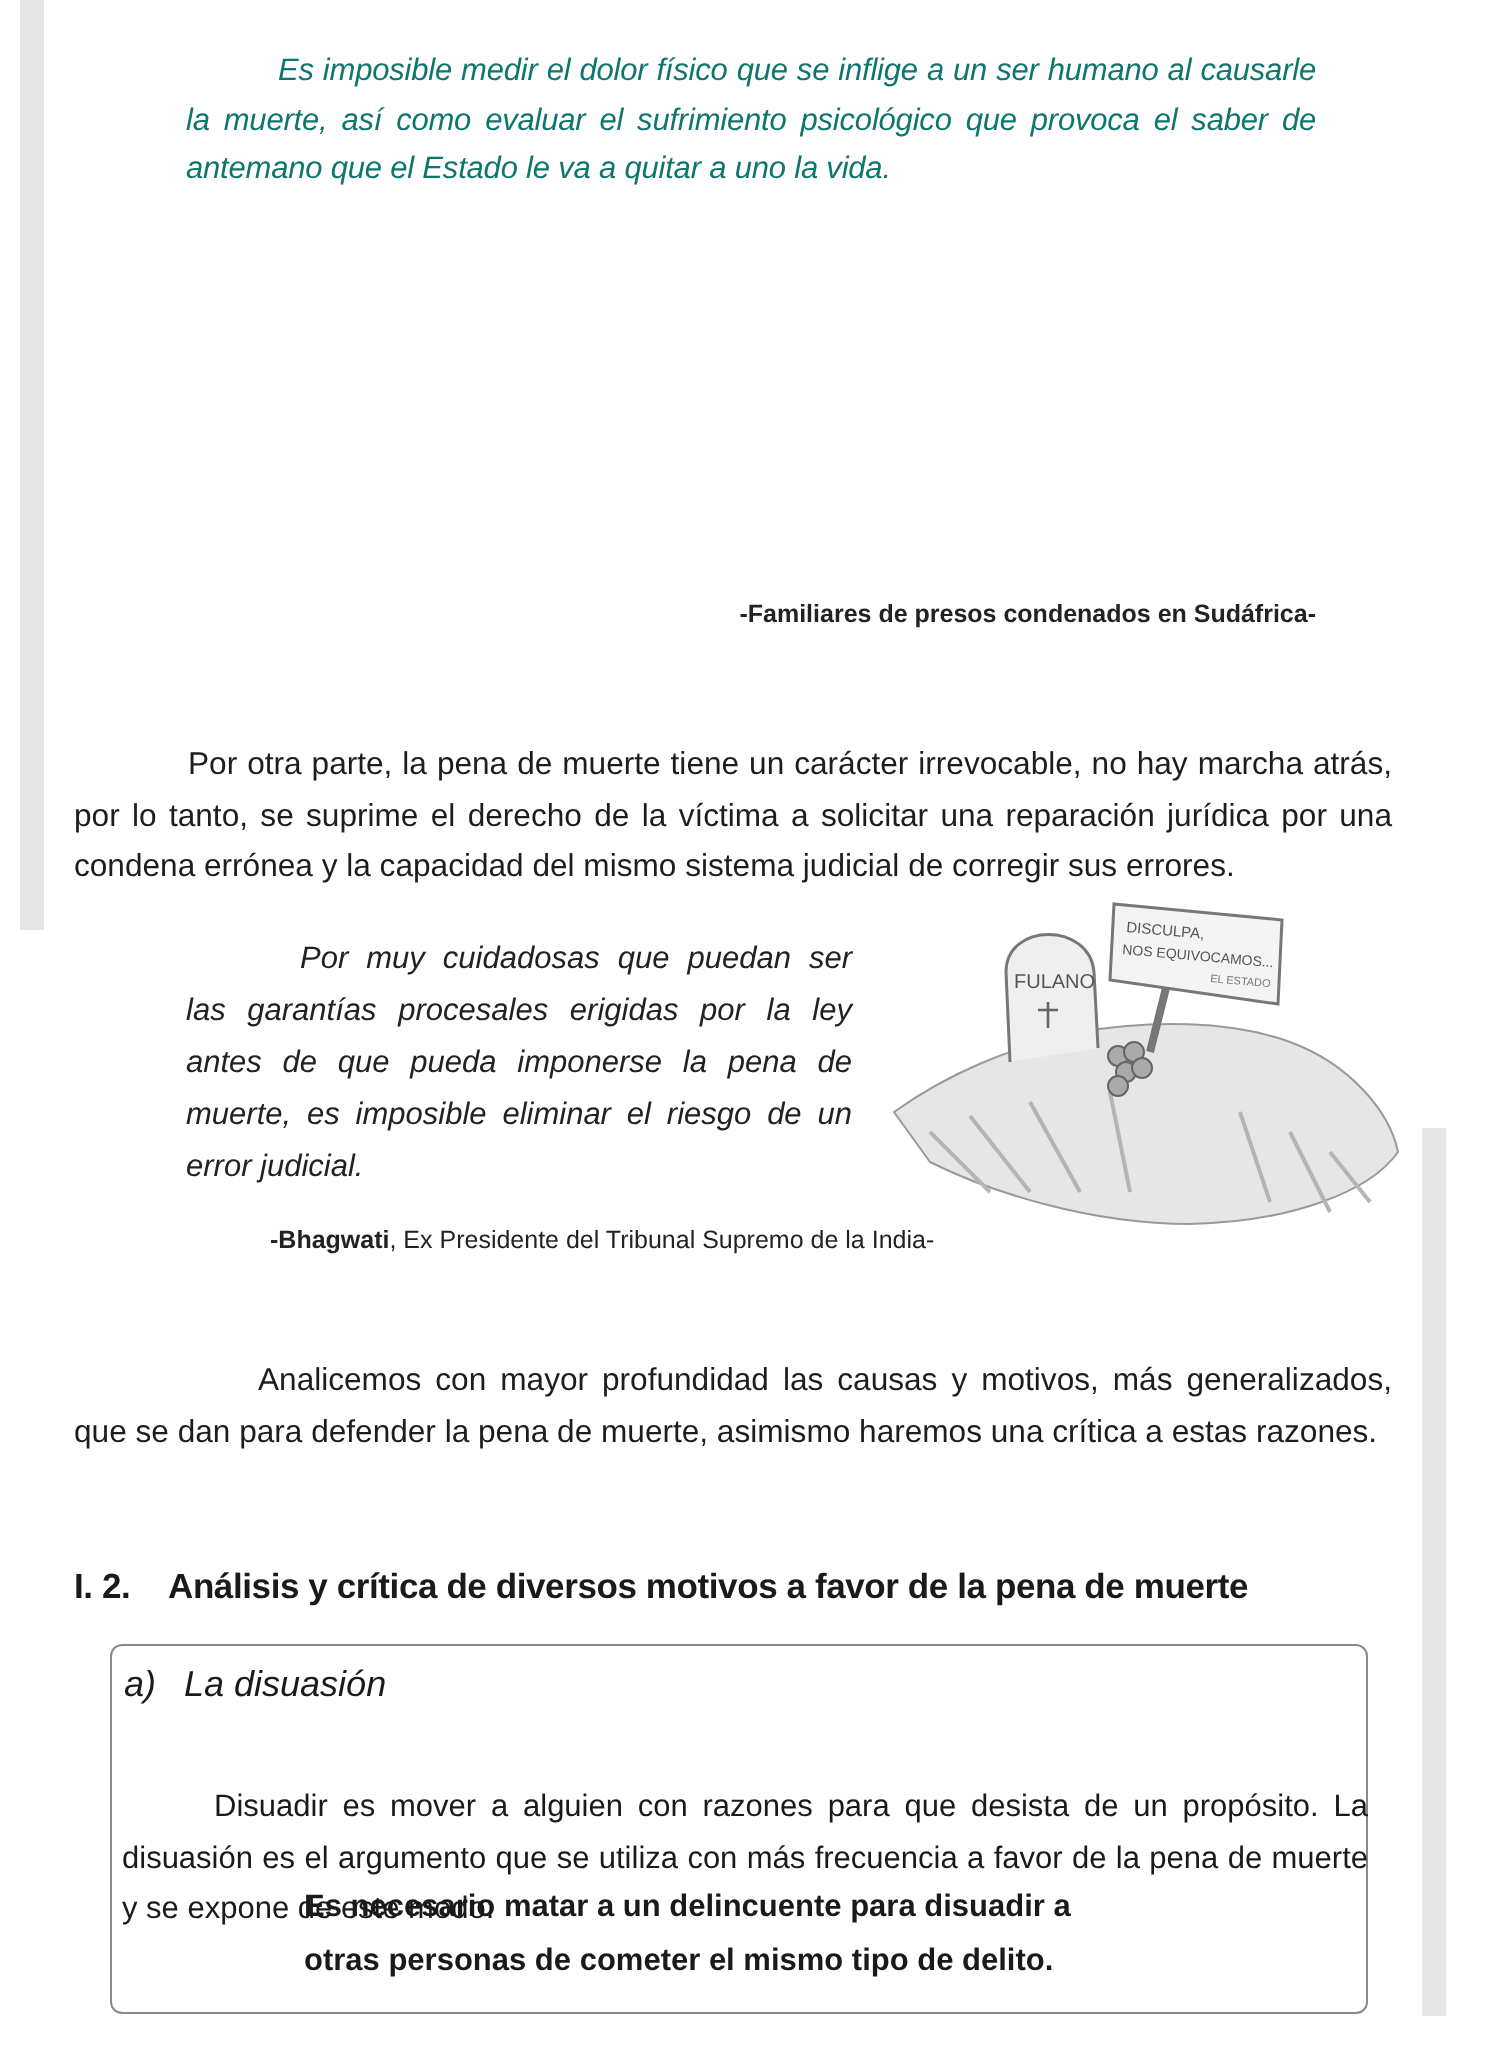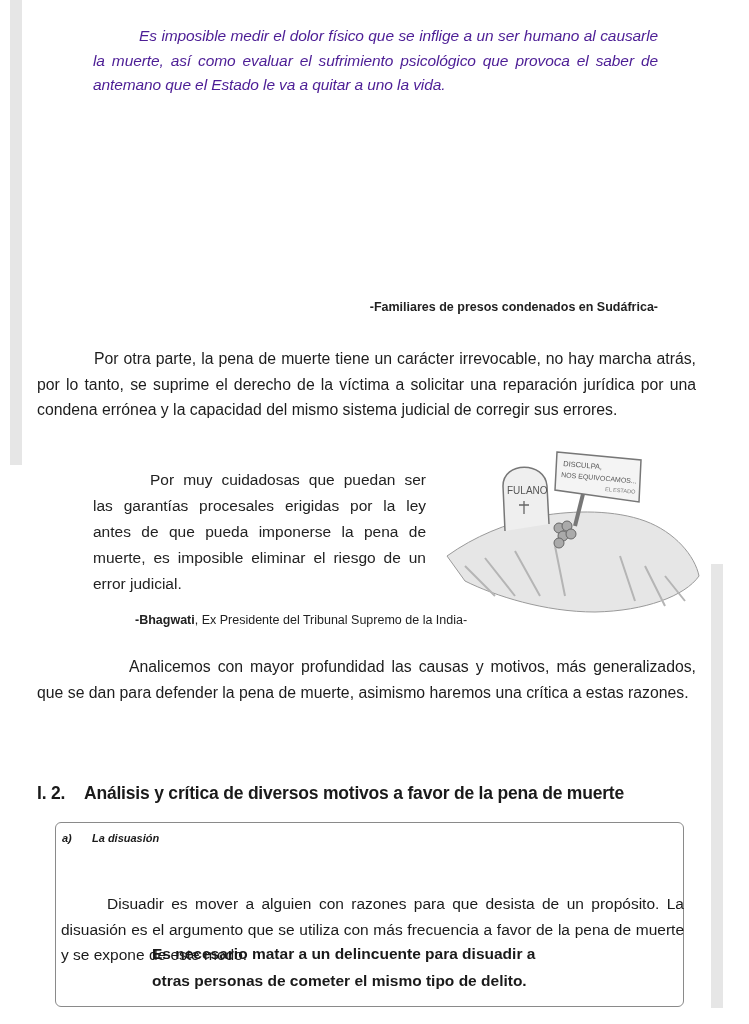--- a/index.html
+++ b/index.html
@@ -8,37 +8,37 @@
     background: #ffffff; color: #1a1a1a;
     font-family: "Liberation Sans", sans-serif;
   }
   .bar { position: absolute; background: #e6e6e6; }
   .bar-left { left: 10px; top: 0; width: 12px; height: 465px; }
   .bar-right { left: 711px; top: 564px; width: 12px; height: 444px; }
 
   .quote {
     position: absolute; left: 93px; width: 565px;
     font-style: italic; font-size: 15.5px; line-height: 24.5px;
-    color: #4c1d95; text-align: justify; letter-spacing: -0.1px;
+    color: #0f766e; text-align: justify; letter-spacing: -0.1px;
   }
   .quote p { margin: 0 0 7px 0; text-indent: 46px; }
   .q1 { top: 24px; }
   .attrib1 {
     position: absolute; top: 300px; right: 91px;
     font-size: 12.5px; font-weight: bold; color: #222; text-align: center;
   }
   .body-p {
     position: absolute; left: 37px; width: 659px;
-    font-size: 15.8px; line-height: 25.5px; text-align: justify; color: #1d1d1d;
+    font-size: 15.8px; line-height: 25.5px; text-align: justify; color: #1d1d1d; margin-top: 24px;
   }
   .p-otra { top: 346px; }
   .p-otra span.first { display: inline-block; width: 57px; }
   .quote2 {
     position: absolute; left: 93px; top: 467px; width: 333px;
-    font-size: 15.5px; line-height: 26px;
+    font-style: italic; font-size: 15.5px; line-height: 26px;
     text-align: justify; color: #222;
   }
   .quote2 .indent { display: inline-block; width: 57px; }
   .illustration { position: absolute; left: 445px; top: 446px; width: 256px; height: 168px; }
   .attrib2 {
     position: absolute; left: 93px; top: 613px;
     font-size: 12.5px; color: #222;
   }
   .attrib2 b { font-weight: bold; margin-left: 42px; }
   .p-anal { top: 654px; }
@@ -47,21 +47,21 @@
     position: absolute; left: 37px; top: 783px;
     font-size: 17.5px; font-weight: bold; color: #1a1a1a; letter-spacing: -0.2px;
   }
   .section-heading .num { display: inline-block; width: 47px; }
   .box {
     position: absolute; left: 55px; top: 822px; width: 629px; height: 185px;
     border: 1.5px solid #8a8a8a; border-radius: 6px; box-sizing: border-box;
   }
   .box-title {
     position: absolute; left: 6px; top: 9px;
-    font-size: 11px; font-weight: bold; font-style: italic;
+    font-size: 18px; font-weight: normal; font-style: italic;
   }
   .box-title .letter { display: inline-block; width: 30px; }
   .box-text {
     position: absolute; left: 5px; top: 32px; width: 623px;
     font-size: 15.5px; line-height: 25.5px; text-align: justify; margin-top: 36px;
   }
   .box-text .indent { display: inline-block; width: 46px; }
   .box-emph {
     position: absolute; left: 96px; top: 117px; width: 480px;
     font-size: 15.5px; font-weight: bold; line-height: 27px;

